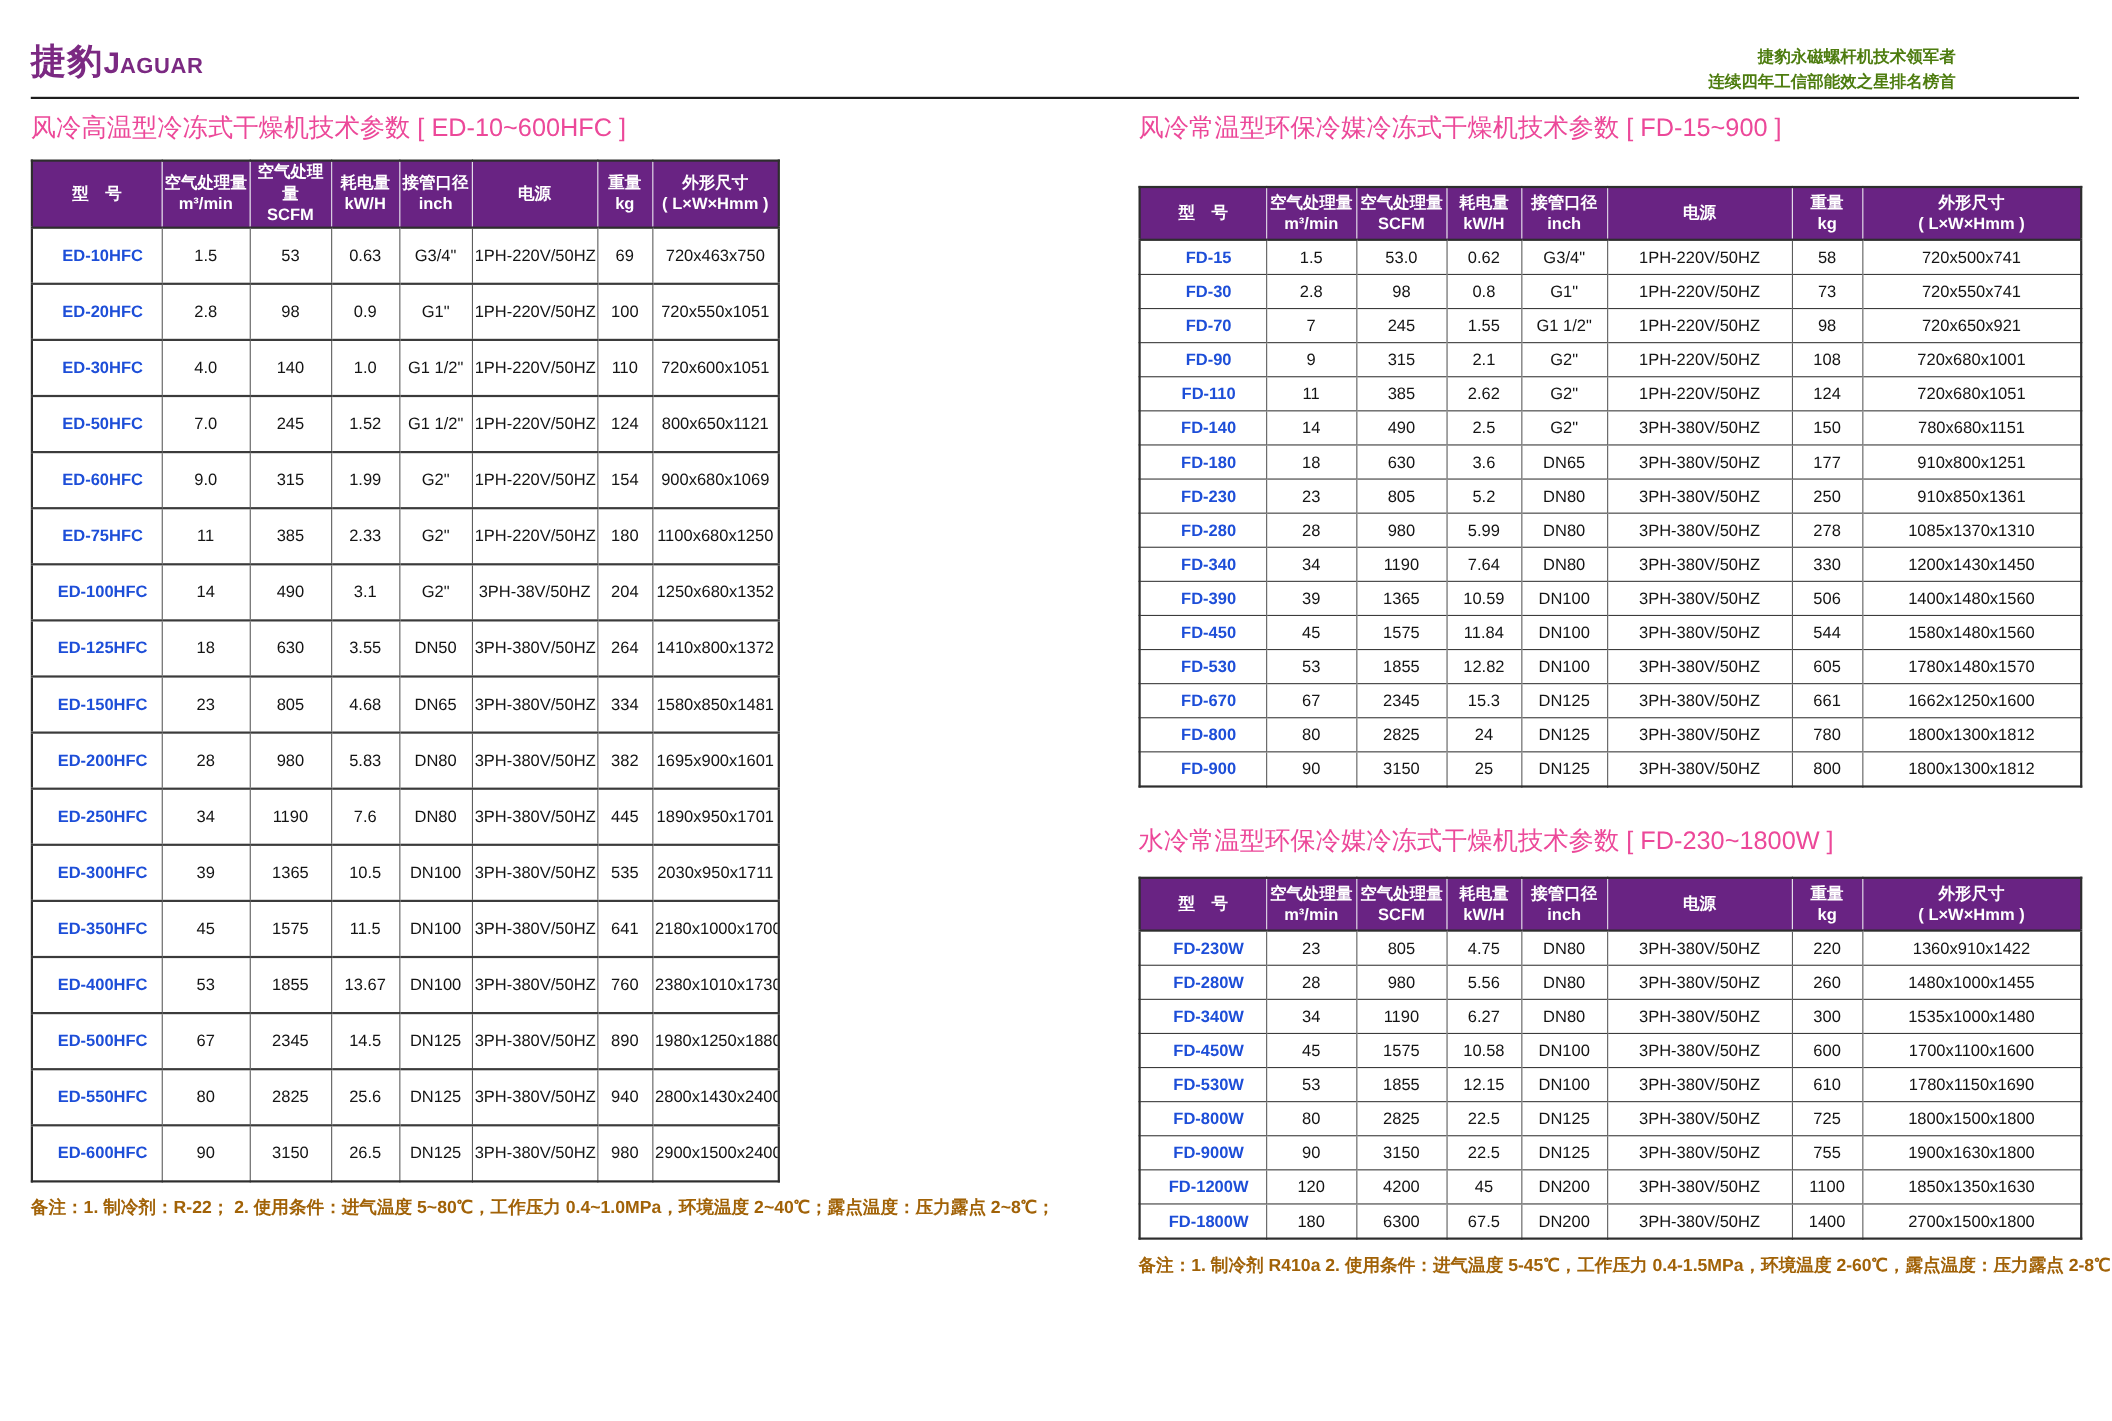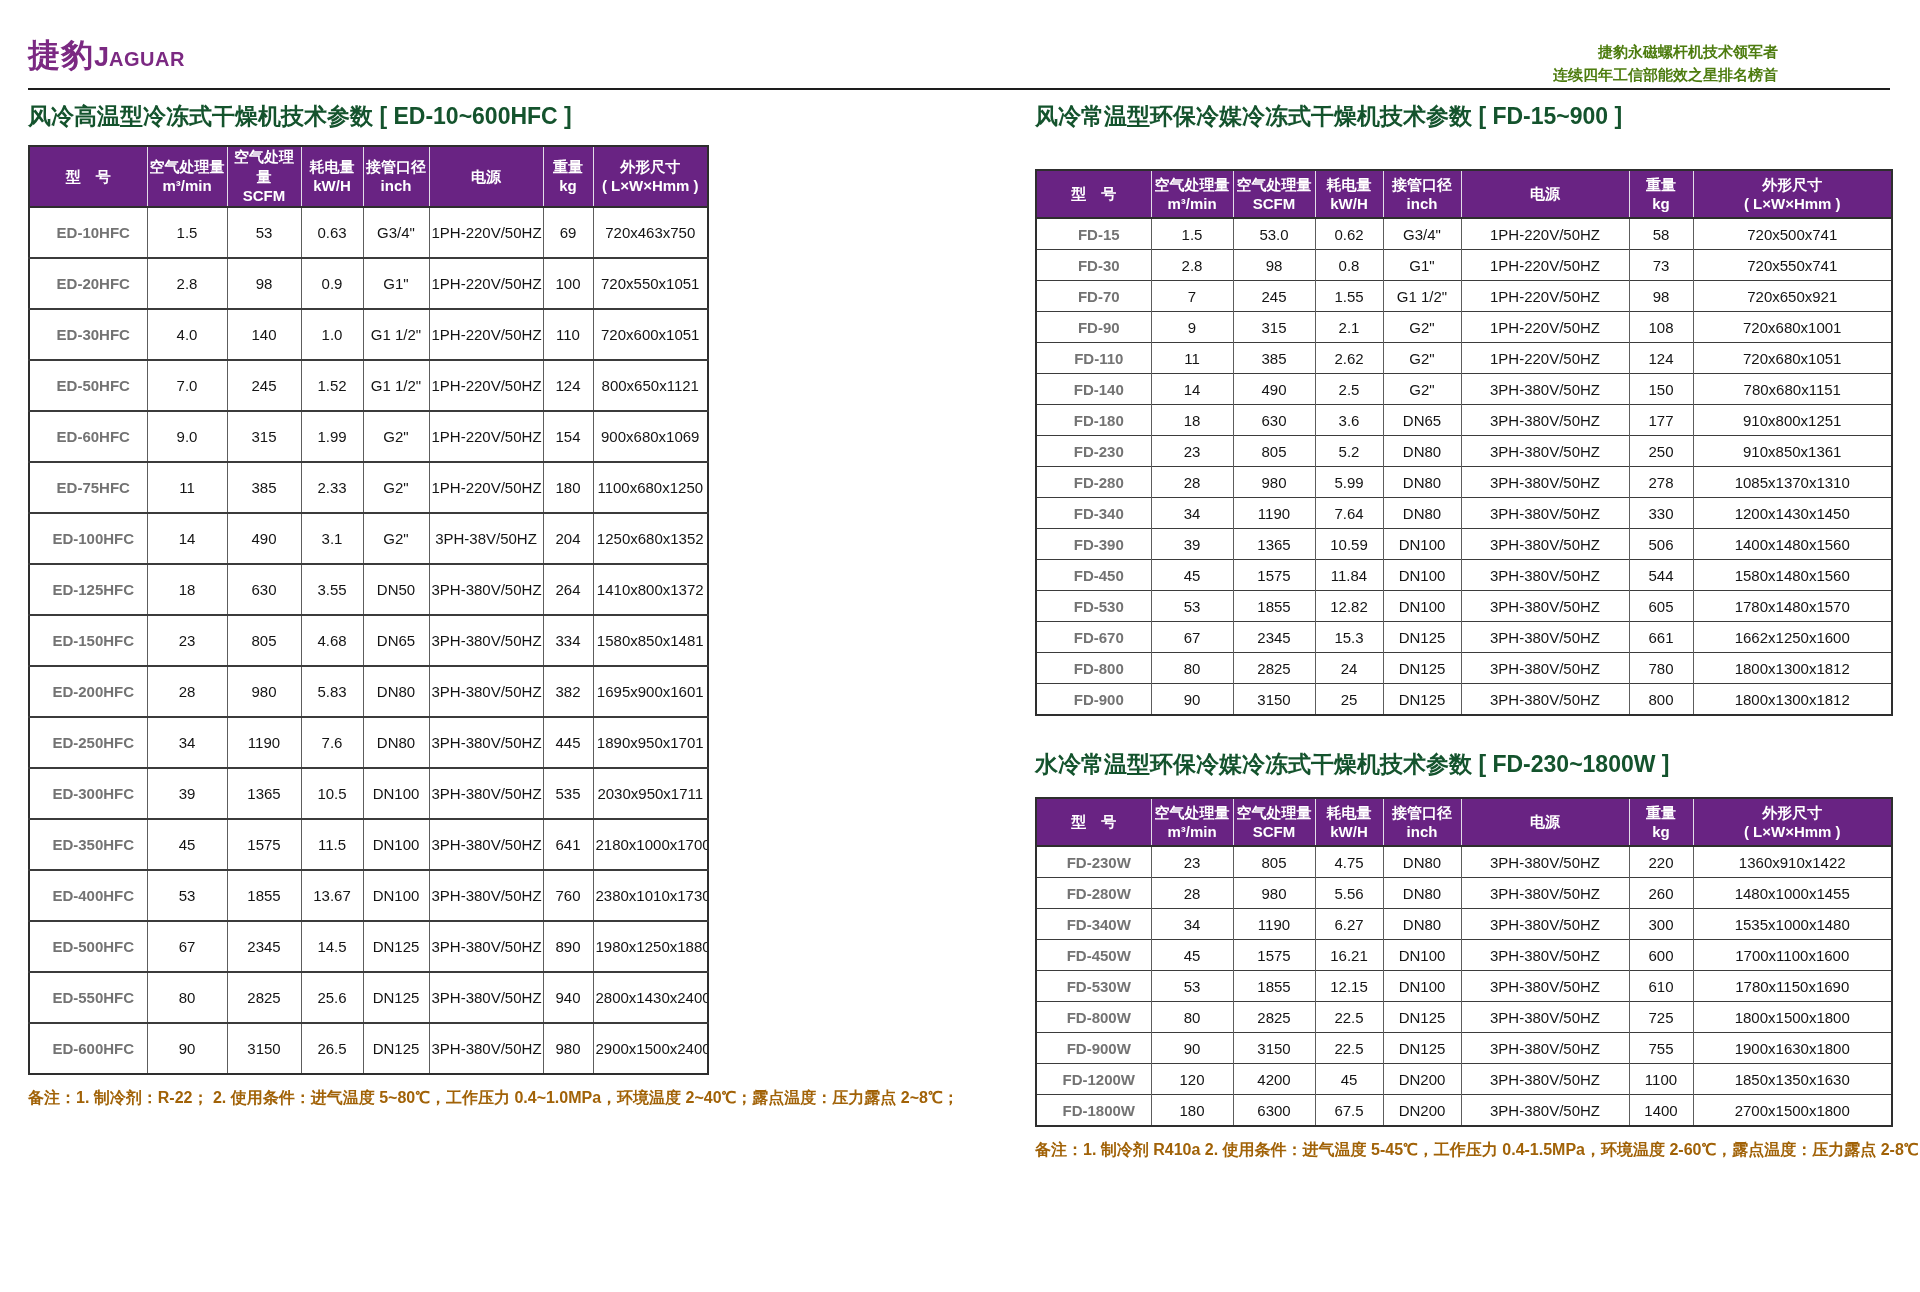--- a/index.html
+++ b/index.html
@@ -13,40 +13,40 @@
   .brand .cn { font-size:32px; letter-spacing:1px; }
   .brand .en-cap { font-size:27px; letter-spacing:0px; }
   .brand .en { font-size:20px; letter-spacing:0.5px; }
   .tagline { position:absolute; right:142px; top:40px; text-align:right;
              font-size:15px; font-weight:bold; color:#4d7c0f; line-height:1.55; }
   .rule { position:absolute; left:28px; right:30px; top:88px; border-top:2px solid #1d1d1d; }
 
   
   .col-left  { position:absolute; left:28px;   top:101px; width:679px; }
   .col-right { position:absolute; left:1035px; top:101px; width:856px; }
-  .sec-title { font-size:23px; font-weight:bold; color:#14532d; margin:0 0 13px 0; white-space:nowrap; }
+  .sec-title { font-size:23px; font-weight:normal; color:#ec4899; margin:0 0 13px 0; white-space:nowrap; }
   .col-right .sec-title.first { margin-bottom:37px; }
   .col-right .sec-title.second { margin-top:33px; margin-bottom:17px; }
 
   
   table.spec { border-collapse:collapse; table-layout:fixed; width:100%;
                border:2px solid #2e2e2e; }
   .spec thead th {
     background:#692383; color:#ffffff; font-size:15px; font-weight:bold;
     padding:0 2px; vertical-align:middle; line-height:1.3;
     border-right:1px solid #e3dce8; border-bottom:2px solid #2e2e2e;
   }
   .spec thead th:last-child { border-right:none; }
   .spec td {
     text-align:center; vertical-align:middle; font-size:15px; color:#141414;
     border-right:1px solid #5d5d5d; border-top:2px solid #3b3b3b;
     padding:0 2px; white-space:nowrap; overflow:hidden;
   }
   .spec td:last-child { border-right:none;border-radius:23px; }
-  .spec td.model { color:#737373; font-weight:bold;padding-left:12px; }
+  .spec td.model { color:#1d4ed8; font-weight:bold;padding-left:12px; }
 
   .t-ed thead th { height:50px; }
   .t-ed td { height:49px; }
 
   .t-sm thead th { height:46px; }
   .t-sm td { height:30px; border-top:1.5px solid #3b3b3b; }
 
   .note { font-size:16px; font-weight:600; color:#a16207; margin-top:13px; white-space:nowrap; }
 </style>
 </head>
@@ -571,21 +571,21 @@
             <td>6.27</td>
             <td>DN80</td>
             <td>3PH-380V/50HZ</td>
             <td>300</td>
             <td>1535x1000x1480</td>
           </tr>
           <tr>
             <td class="model">FD-450W</td>
             <td>45</td>
             <td>1575</td>
-            <td>16.21</td>
+            <td>10.58</td>
             <td>DN100</td>
             <td>3PH-380V/50HZ</td>
             <td>600</td>
             <td>1700x1100x1600</td>
           </tr>
           <tr>
             <td class="model">FD-530W</td>
             <td>53</td>
             <td>1855</td>
             <td>12.15</td>

